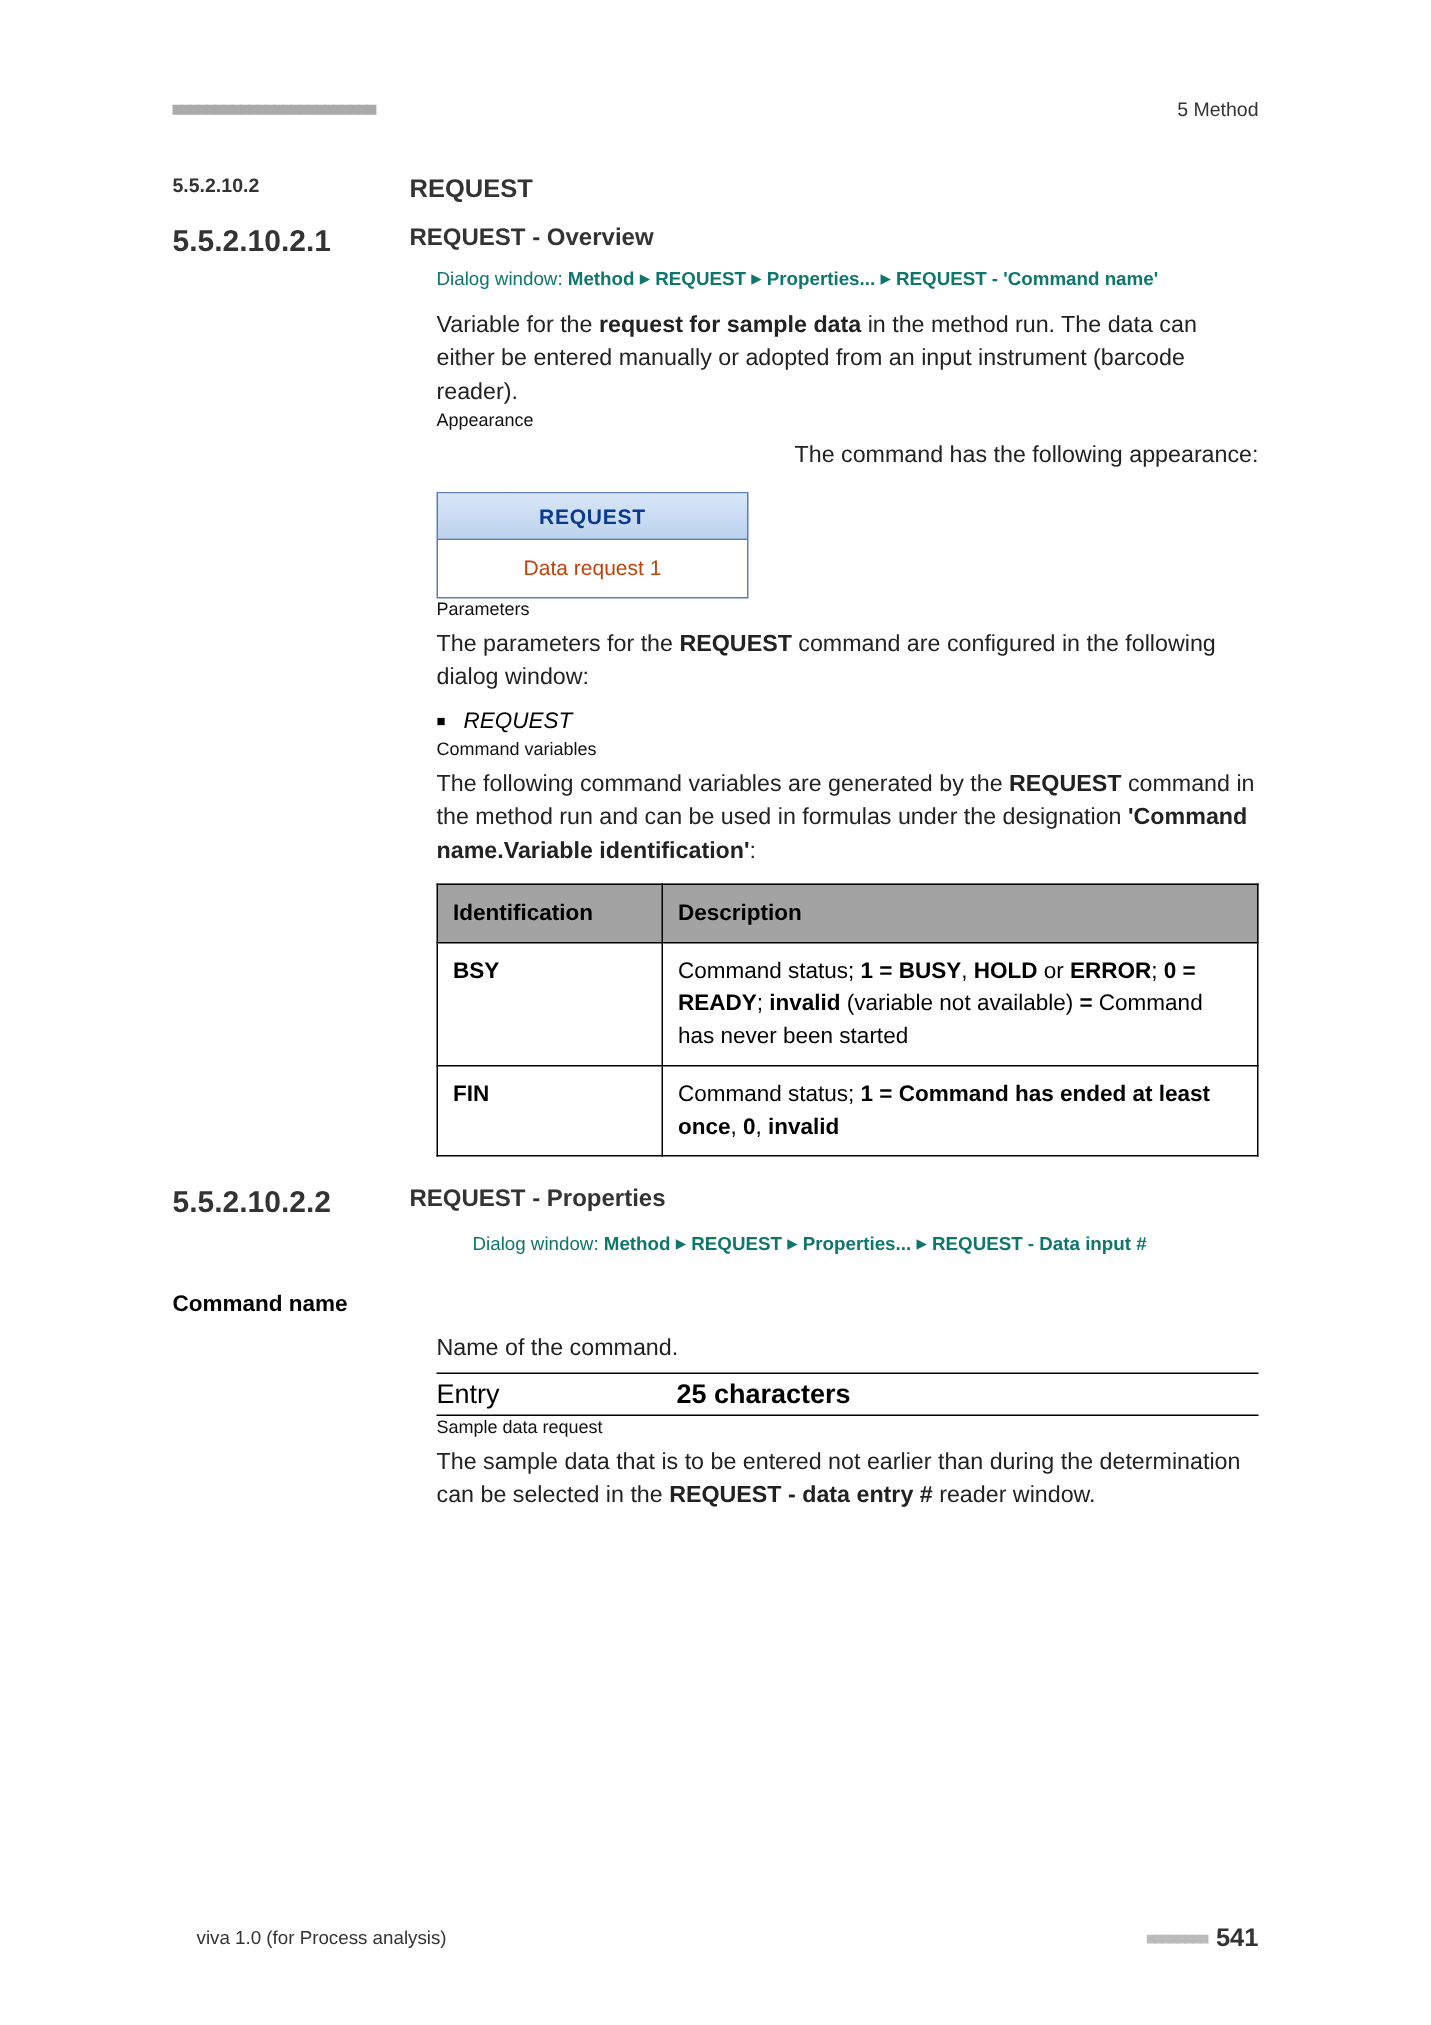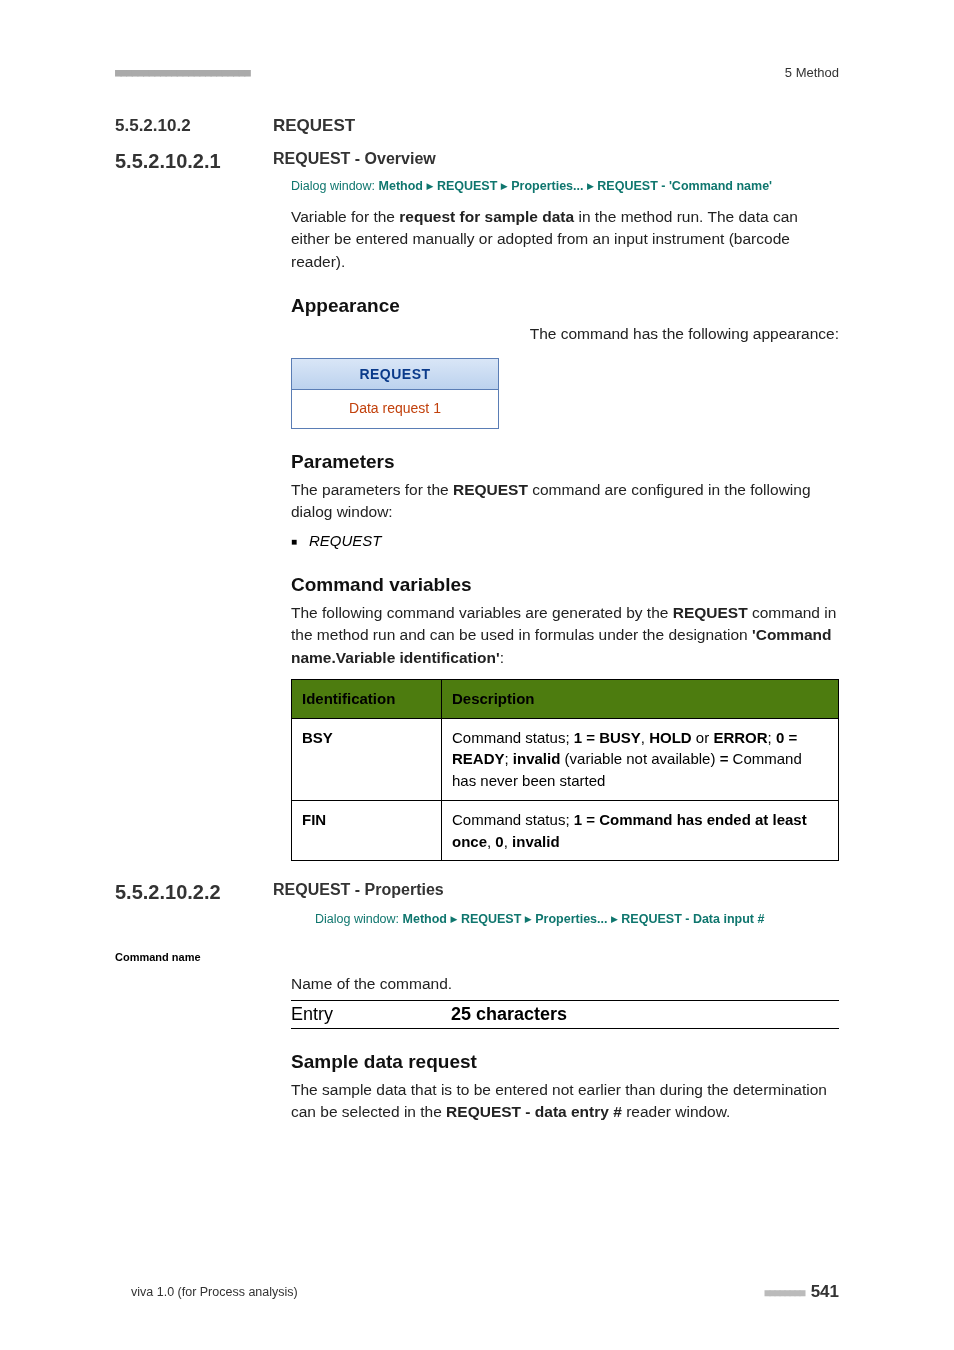--- a/index.html
+++ b/index.html
@@ -27,21 +27,21 @@
     font-family: monospace;
   }
   .header-right { color: #333; }
   .sec-row {
     display: flex;
     margin-top: 12px;
   }
   .sec-num {
     flex: 0 0 158px;
     font-weight: 700;
-    font-size: 17px;
+    font-size: 13px;
     color: #333;
   }
   .sec-num.sub { font-size: 20px; }
   .sec-title {
     font-weight: 700;
     font-size: 17px;
     color: #333;
   }
   .sec-title.sub { font-size: 16px; }
   .indent-block {
@@ -54,23 +54,22 @@
     color: #0f766e;
     margin-top: 4px;
   }
   .body-text {
     font-size: 15.5px;
     line-height: 1.45;
     color: #222;
     margin-top: 10px;
   }
   .sub-head {
-    font-weight: 700;
-    font-size: 19px;
-    margin-top: 22px;
+    font-weight: 400;
+    font-size: 12px;
     color: #111;
   }
   .request-box {
     margin-top: 12px;
     border: 1px solid #5a7db5;
     width: 208px;
     font-size: 14px;
   }
   .request-box .rb-head {
     background: linear-gradient(#d9e6f7, #bcd2ee);
@@ -105,26 +104,26 @@
     font-size: 15px;
   }
   table.vars th, table.vars td {
     border: 1px solid #000;
     padding: 8px 10px;
     text-align: left;
     vertical-align: top;
     line-height: 1.45;
   }
   table.vars th {
-    background: #4d7c0f;
+    background: #a3a3a3;
     font-weight: 700;
   }
   .param-label {
     font-weight: 700;
-    font-size: 11px;
+    font-size: 15px;
     margin-top: 22px;
   }
   .entry-row {
     display: flex;
     border-top: 1px solid #000;
     border-bottom: 1px solid #000;
     margin-top: 4px;
     padding: 3px 0;
     font-size: 18px;
   }

